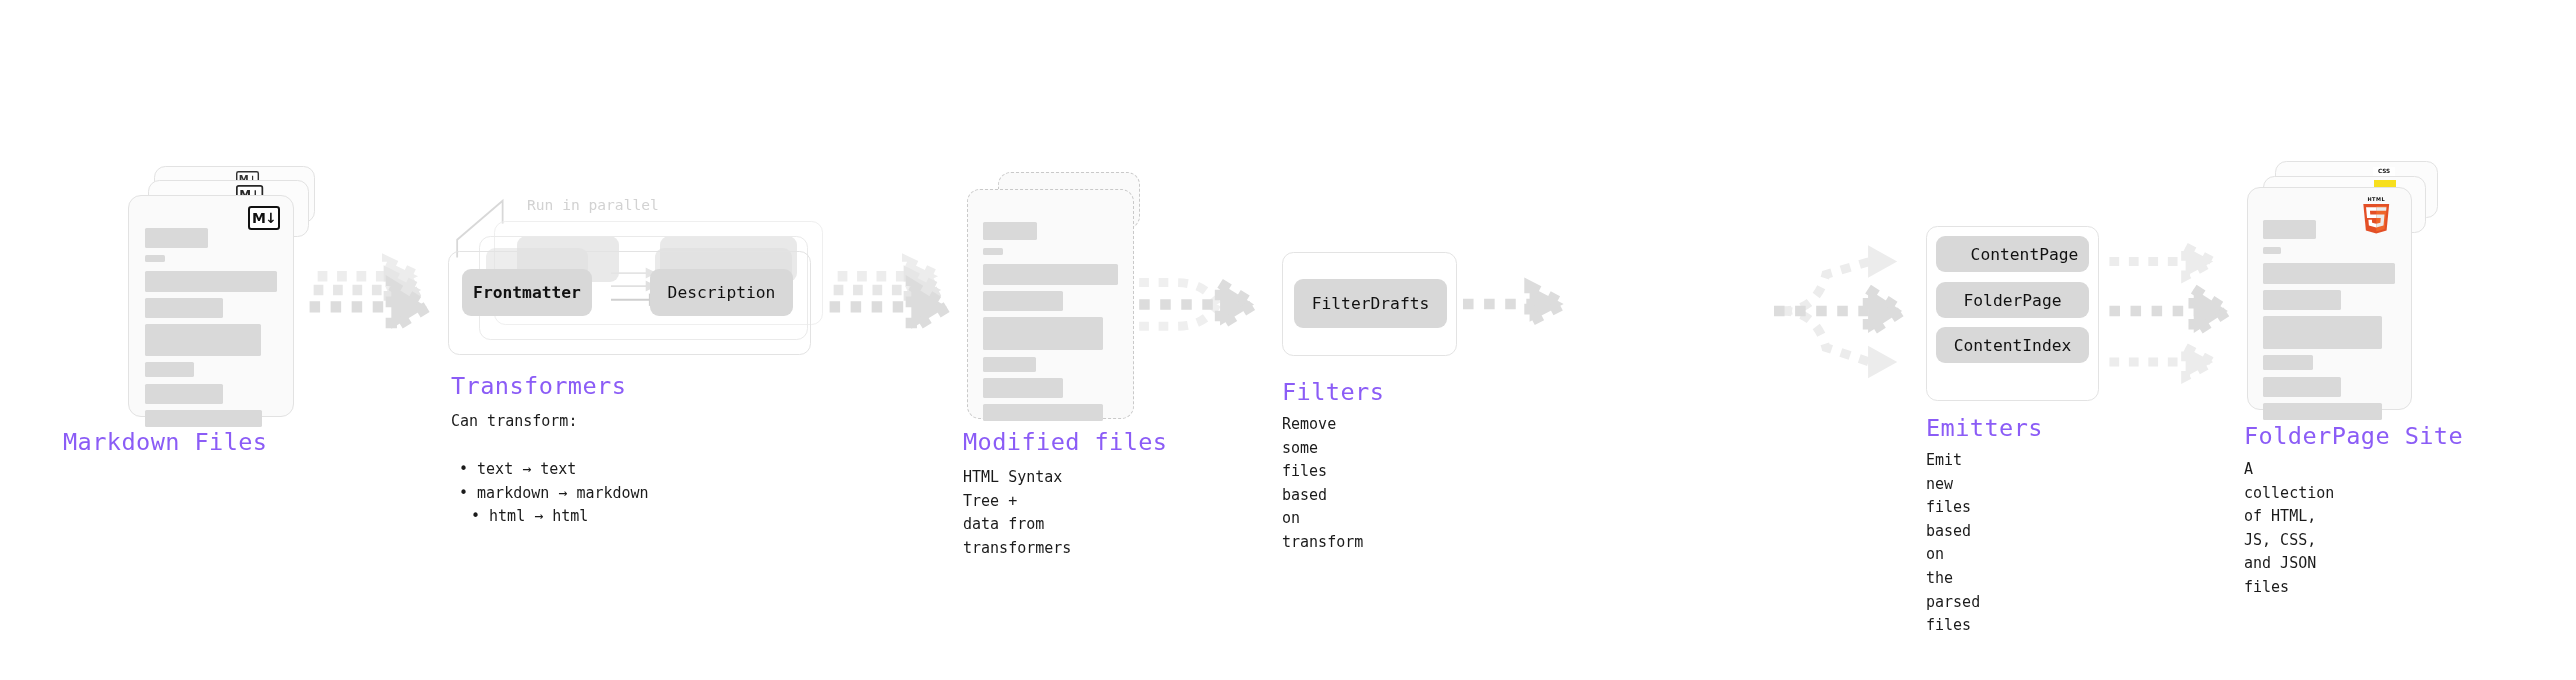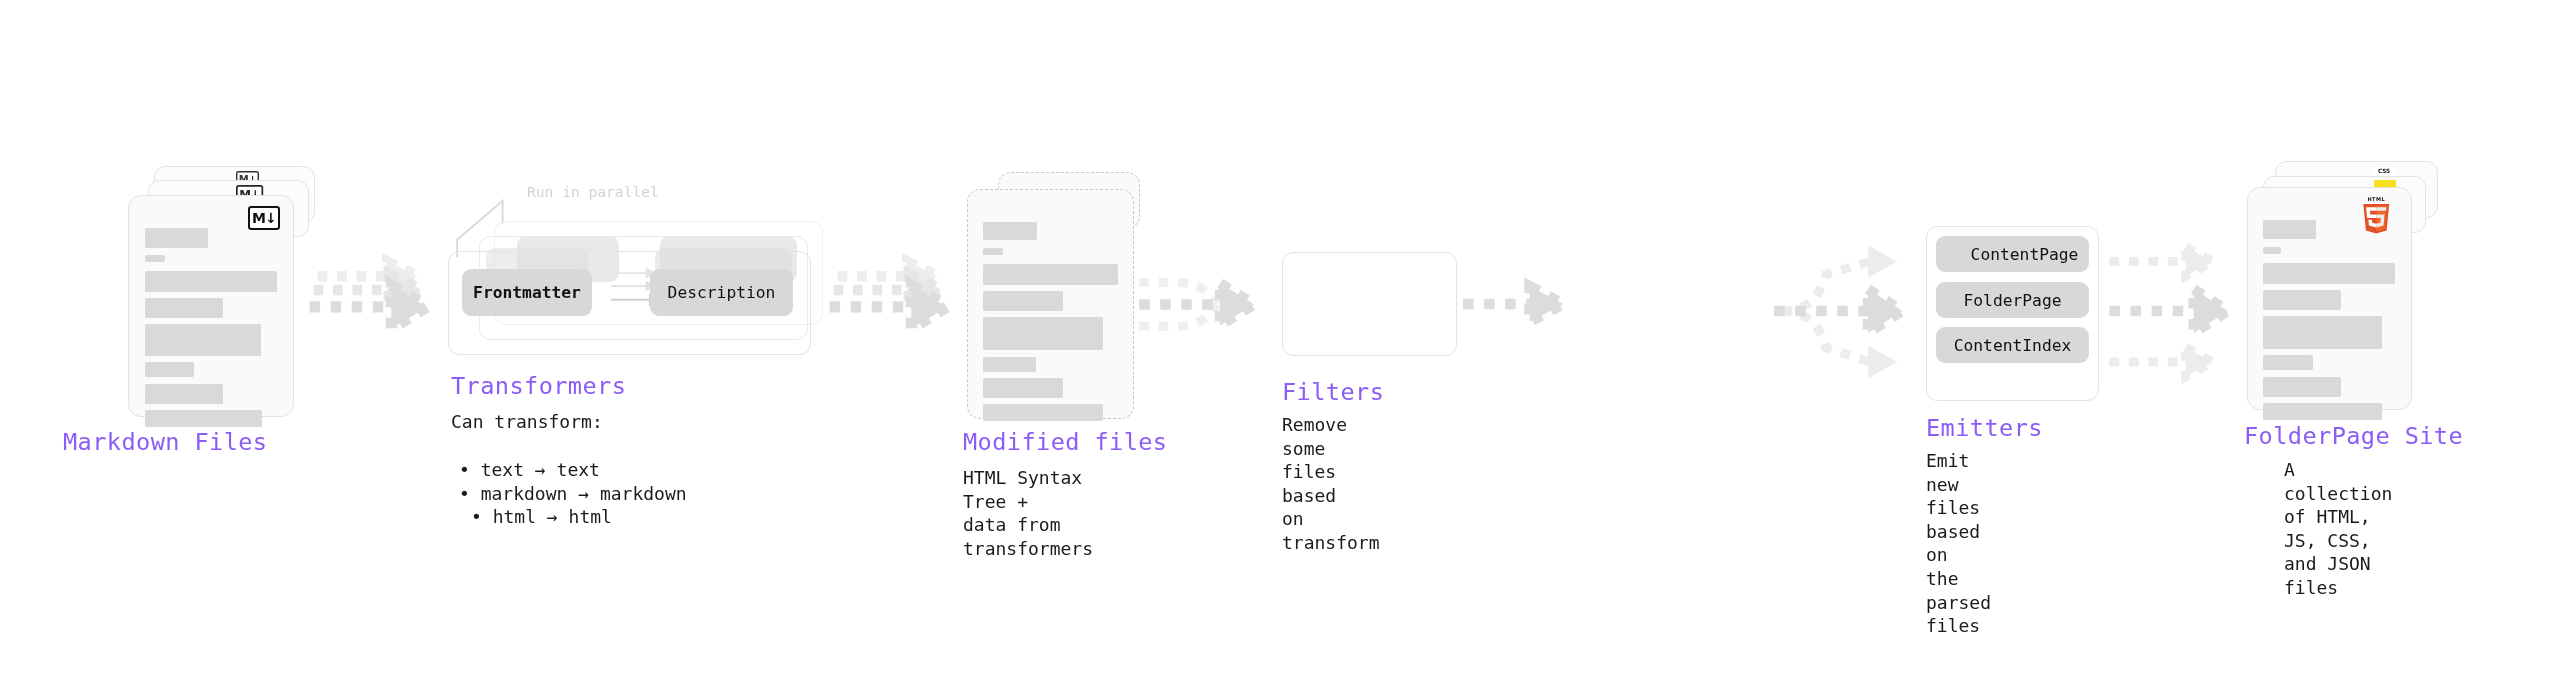--- a/index.html
+++ b/index.html
@@ -29,21 +29,21 @@
   .stage-title {
     position: absolute;
     font-size: 23.6px;
     letter-spacing: 0.4px;
     color: #8b5cf6;
     white-space: nowrap;
     font-weight: 400;
   }
   .stage-sub {
     position: absolute;
-    font-size: 18px;
+    font-size: 15px;
     line-height: 23.6px;
     color: #1b1b1b;
     white-space: pre-line;
   }
 
   
   .doccard {
     position: absolute;
     box-sizing: border-box;
     border-radius: 13px;
@@ -178,21 +178,21 @@
       <line x1="0" y1="58" x2="105" y2="58"></line>
       <polygon points="101,31 145,58 101,85"></polygon>
     </g>
   </svg>
 
   <div class="stage" style="left:0;width:894px">
 
     <svg class="flow" style="left:452px;top:191px;width:98px;height:69px" viewBox="0 0 120 85">
       <path d="M 6 82 L 6 60 L 62 12 L 62 40" fill="none" stroke="#d8d8d8" stroke-width="2.2"></path>
     </svg>
-    <div class="parallel-label" style="left:527px;top:183px;text-align:right;">Run in parallel</div>
+    <div class="parallel-label" style="left:527px;top:196px;text-align:right;">Run in parallel</div>
 
     <div class="procbox" style="left:494px;top:221px;width:329px;height:104px;border-color:#efefef;"></div>
     <div class="chip l3" style="left:517px;top:236px;width:102px;height:46px;"></div>
     <div class="chip l3" style="left:660px;top:236px;width:137px;height:46px;"></div>
 
     <div class="procbox" style="left:479px;top:236px;width:329px;height:104px;border-color:#eaeaea;"></div>
     <div class="chip l2" style="left:486px;top:248px;width:102px;height:47px;opacity:.55"></div>
     <div class="chip l2" style="left:655px;top:248px;width:137px;height:47px;opacity:.65"></div>
 
     <div class="procbox" style="left:448px;top:251px;width:363px;height:104px;"></div>
@@ -272,20 +272,21 @@
     </g>
     <g stroke="#dcdcdc" stroke-width="13" stroke-dasharray="13 13" fill="#dcdcdc">
       <line x1="0" y1="45" x2="104" y2="45"></line>
       <polygon points="100,19 142,45 100,71"></polygon>
     </g>
   </svg>
 
   <div class="stage" style="left:0;width:406px">
 
     <div class="procbox" style="left:1282px;top:252px;width:175px;height:104px;"></div>
+    <div class="chip" style="left:1294px;top:279px;width:153px;height:49px;">FilterDrafts</div>
 
     <div class="stage-title" style="left:1282px;top:378px;">Filters</div>
     <div class="stage-sub" style="left:1282px;top:413px;">Remove some files based
 on transform</div>
   </div>
 
   <svg class="flow" style="left:1463px;top:286px;width:138px;height:49px" viewBox="0 0 170 60">
     <g stroke="#dcdcdc" stroke-width="13" stroke-dasharray="13 13" fill="#dcdcdc">
       <line x1="0" y1="22" x2="86" y2="22"></line>
       <polygon points="82,0 124,22 82,44"></polygon>
@@ -356,18 +357,18 @@
 
     <svg class="flow" style="left:2360px;top:195px;width:32.5px;height:38px" viewBox="0 0 40 47">
       <text x="20" y="7" font-family="DejaVu Sans, sans-serif" font-size="6.2" font-weight="700" fill="#111" text-anchor="middle" letter-spacing="0.6">HTML</text>
       <path d="M4 11 L7.2 44 L20 47.5 L32.8 44 L36 11 Z" fill="#e34f26"></path>
       <path d="M20 13.5 V45 L30.4 42 L33.1 13.5 Z" fill="#ef652a"></path>
       <path d="M20 24 H12.6 l-.4-4.4H20v-4.3H7.4l1.2 13h11.4Zm0 11.4-.1.1-5-1.3-.3-3.6h-4.3l.6 7.1 9 2.5h.1Z" fill="#fff"></path>
       <path d="M20 24v4.3h5.6l-.5 5.9-5.1 1.4v4.5l9-2.5 1.2-13.6Zm0-8.7v4.3h12.2l.4-4.3Z" fill="#ebebeb"></path>
     </svg>
 
     <div class="stage-title" style="left:2244px;top:422px;">FolderPage Site</div>
-    <div class="stage-sub" style="left:2244px;top:458px;margin-left:40px;">A collection of HTML,
+    <div class="stage-sub" style="left:2244px;top:458px;">A collection of HTML,
 JS, CSS, and JSON files</div>
   </div>
 
 </div>
 
 
 </body></html>

